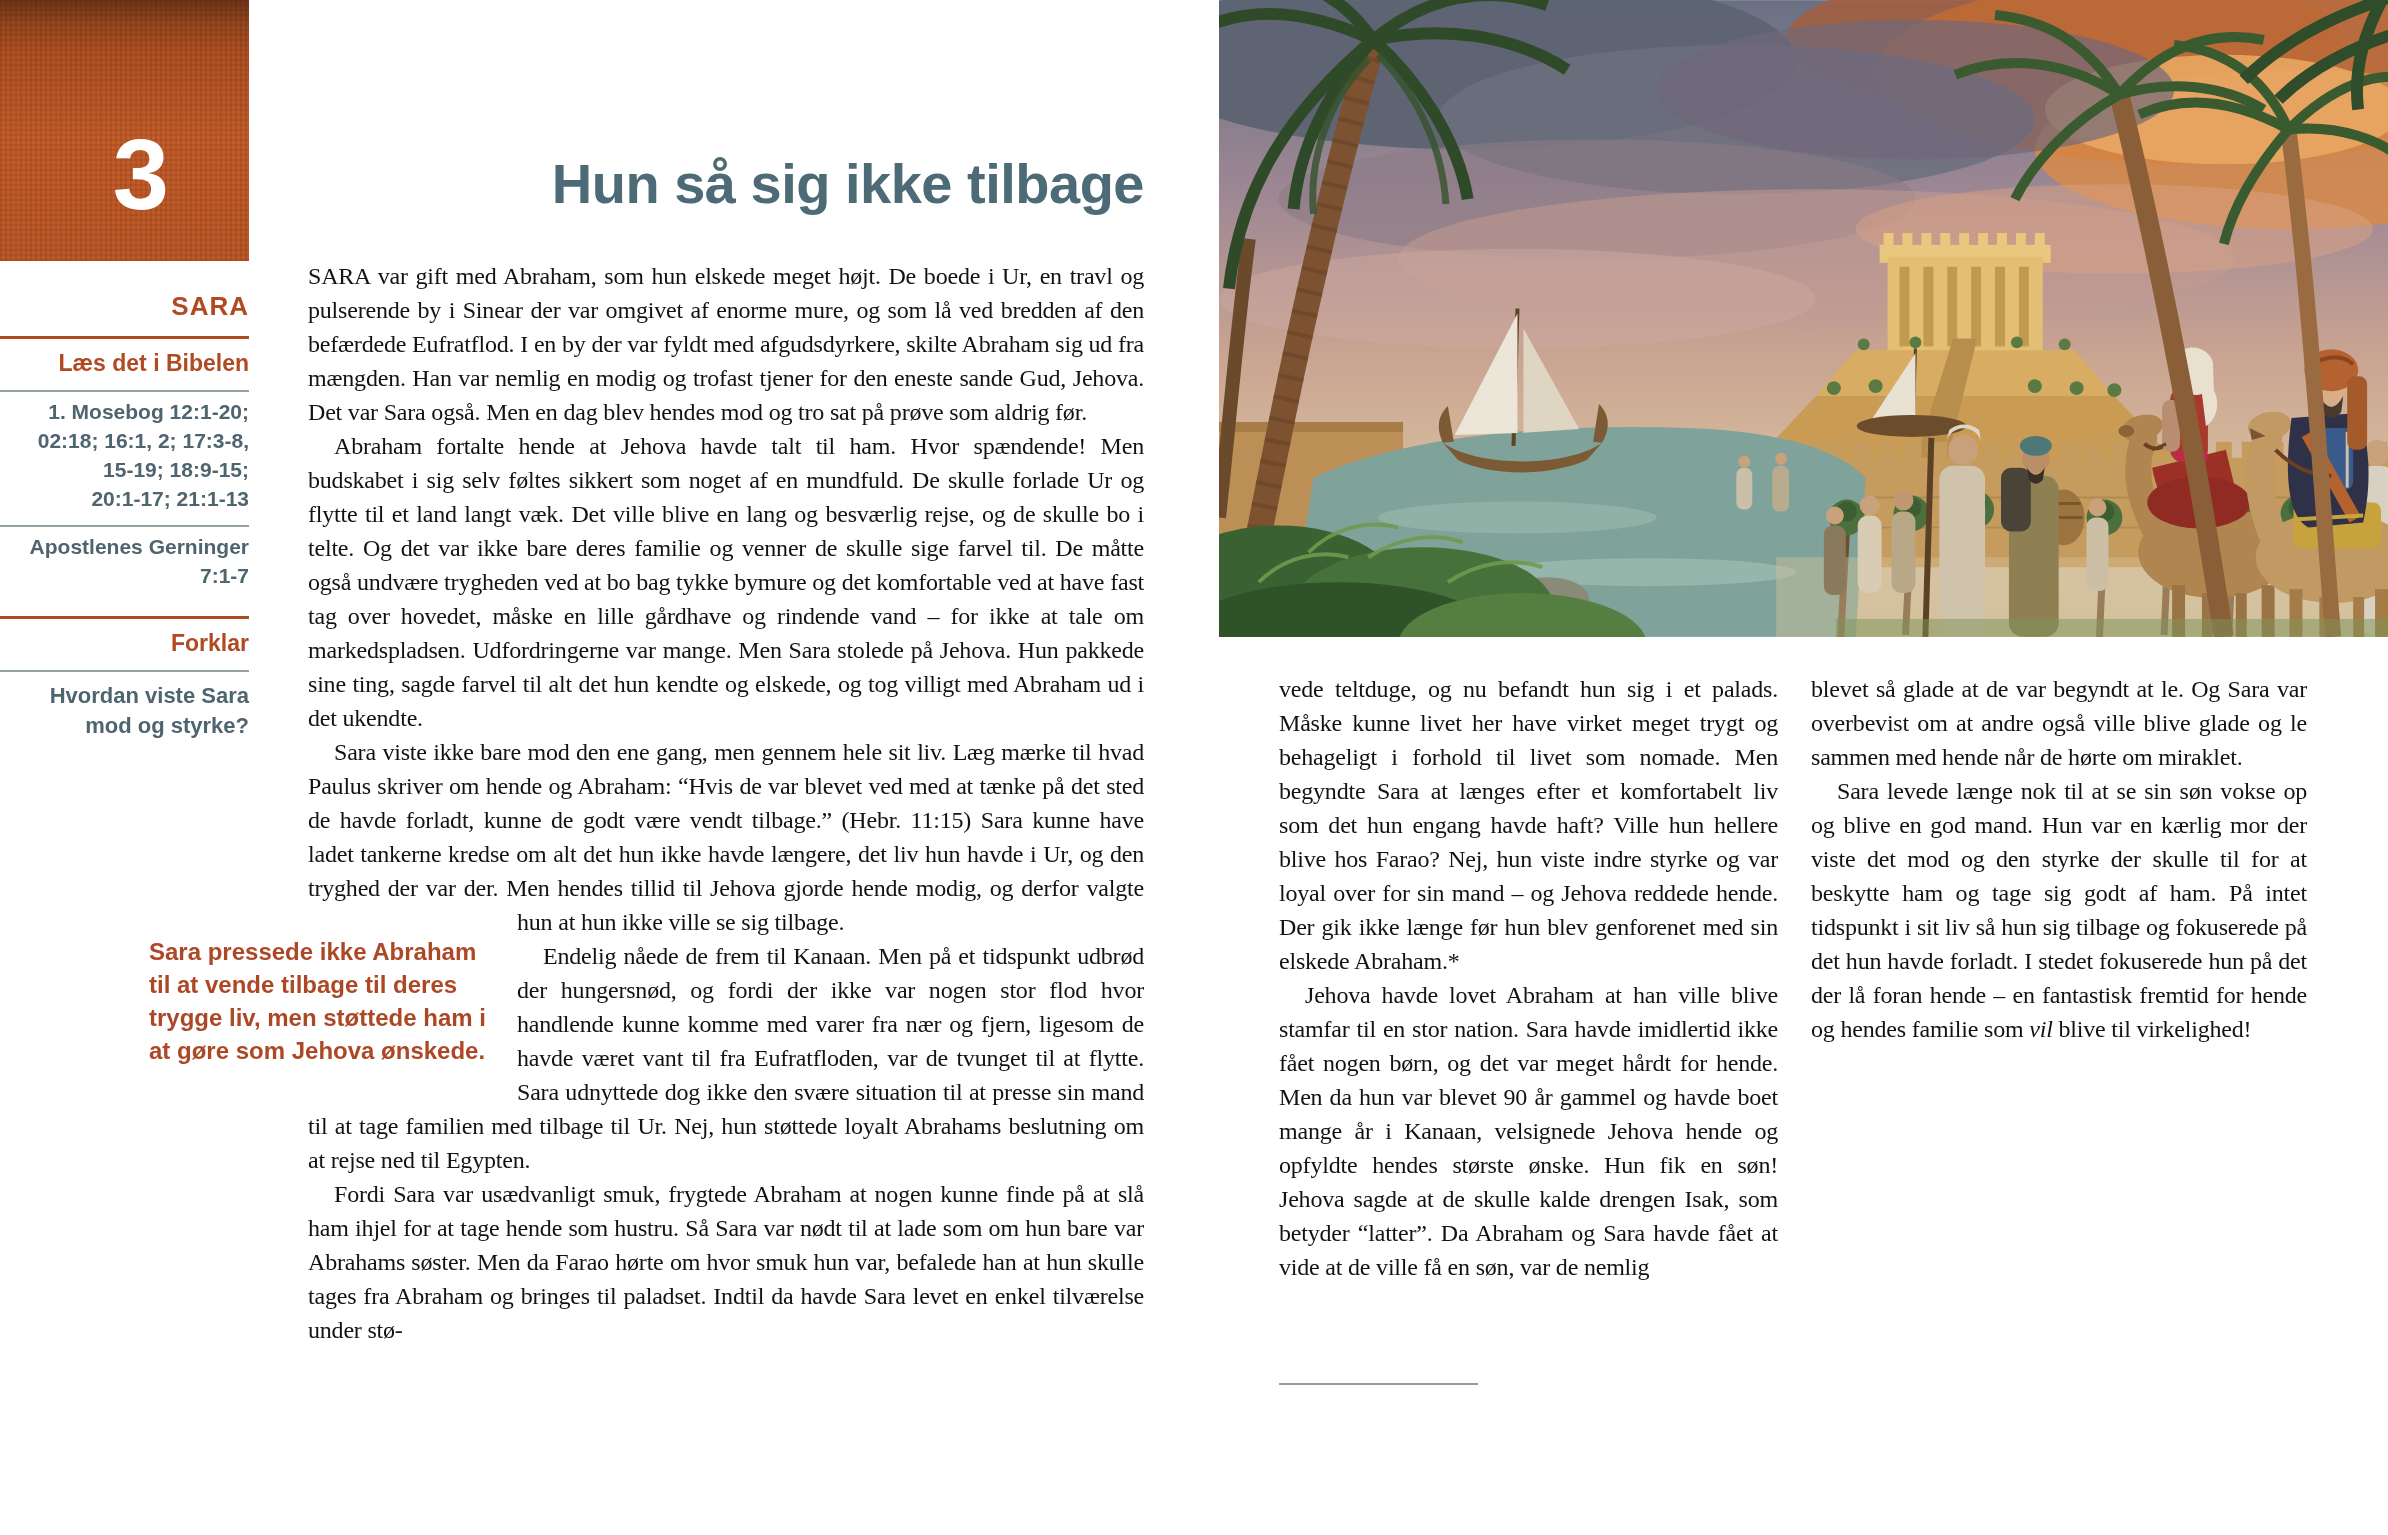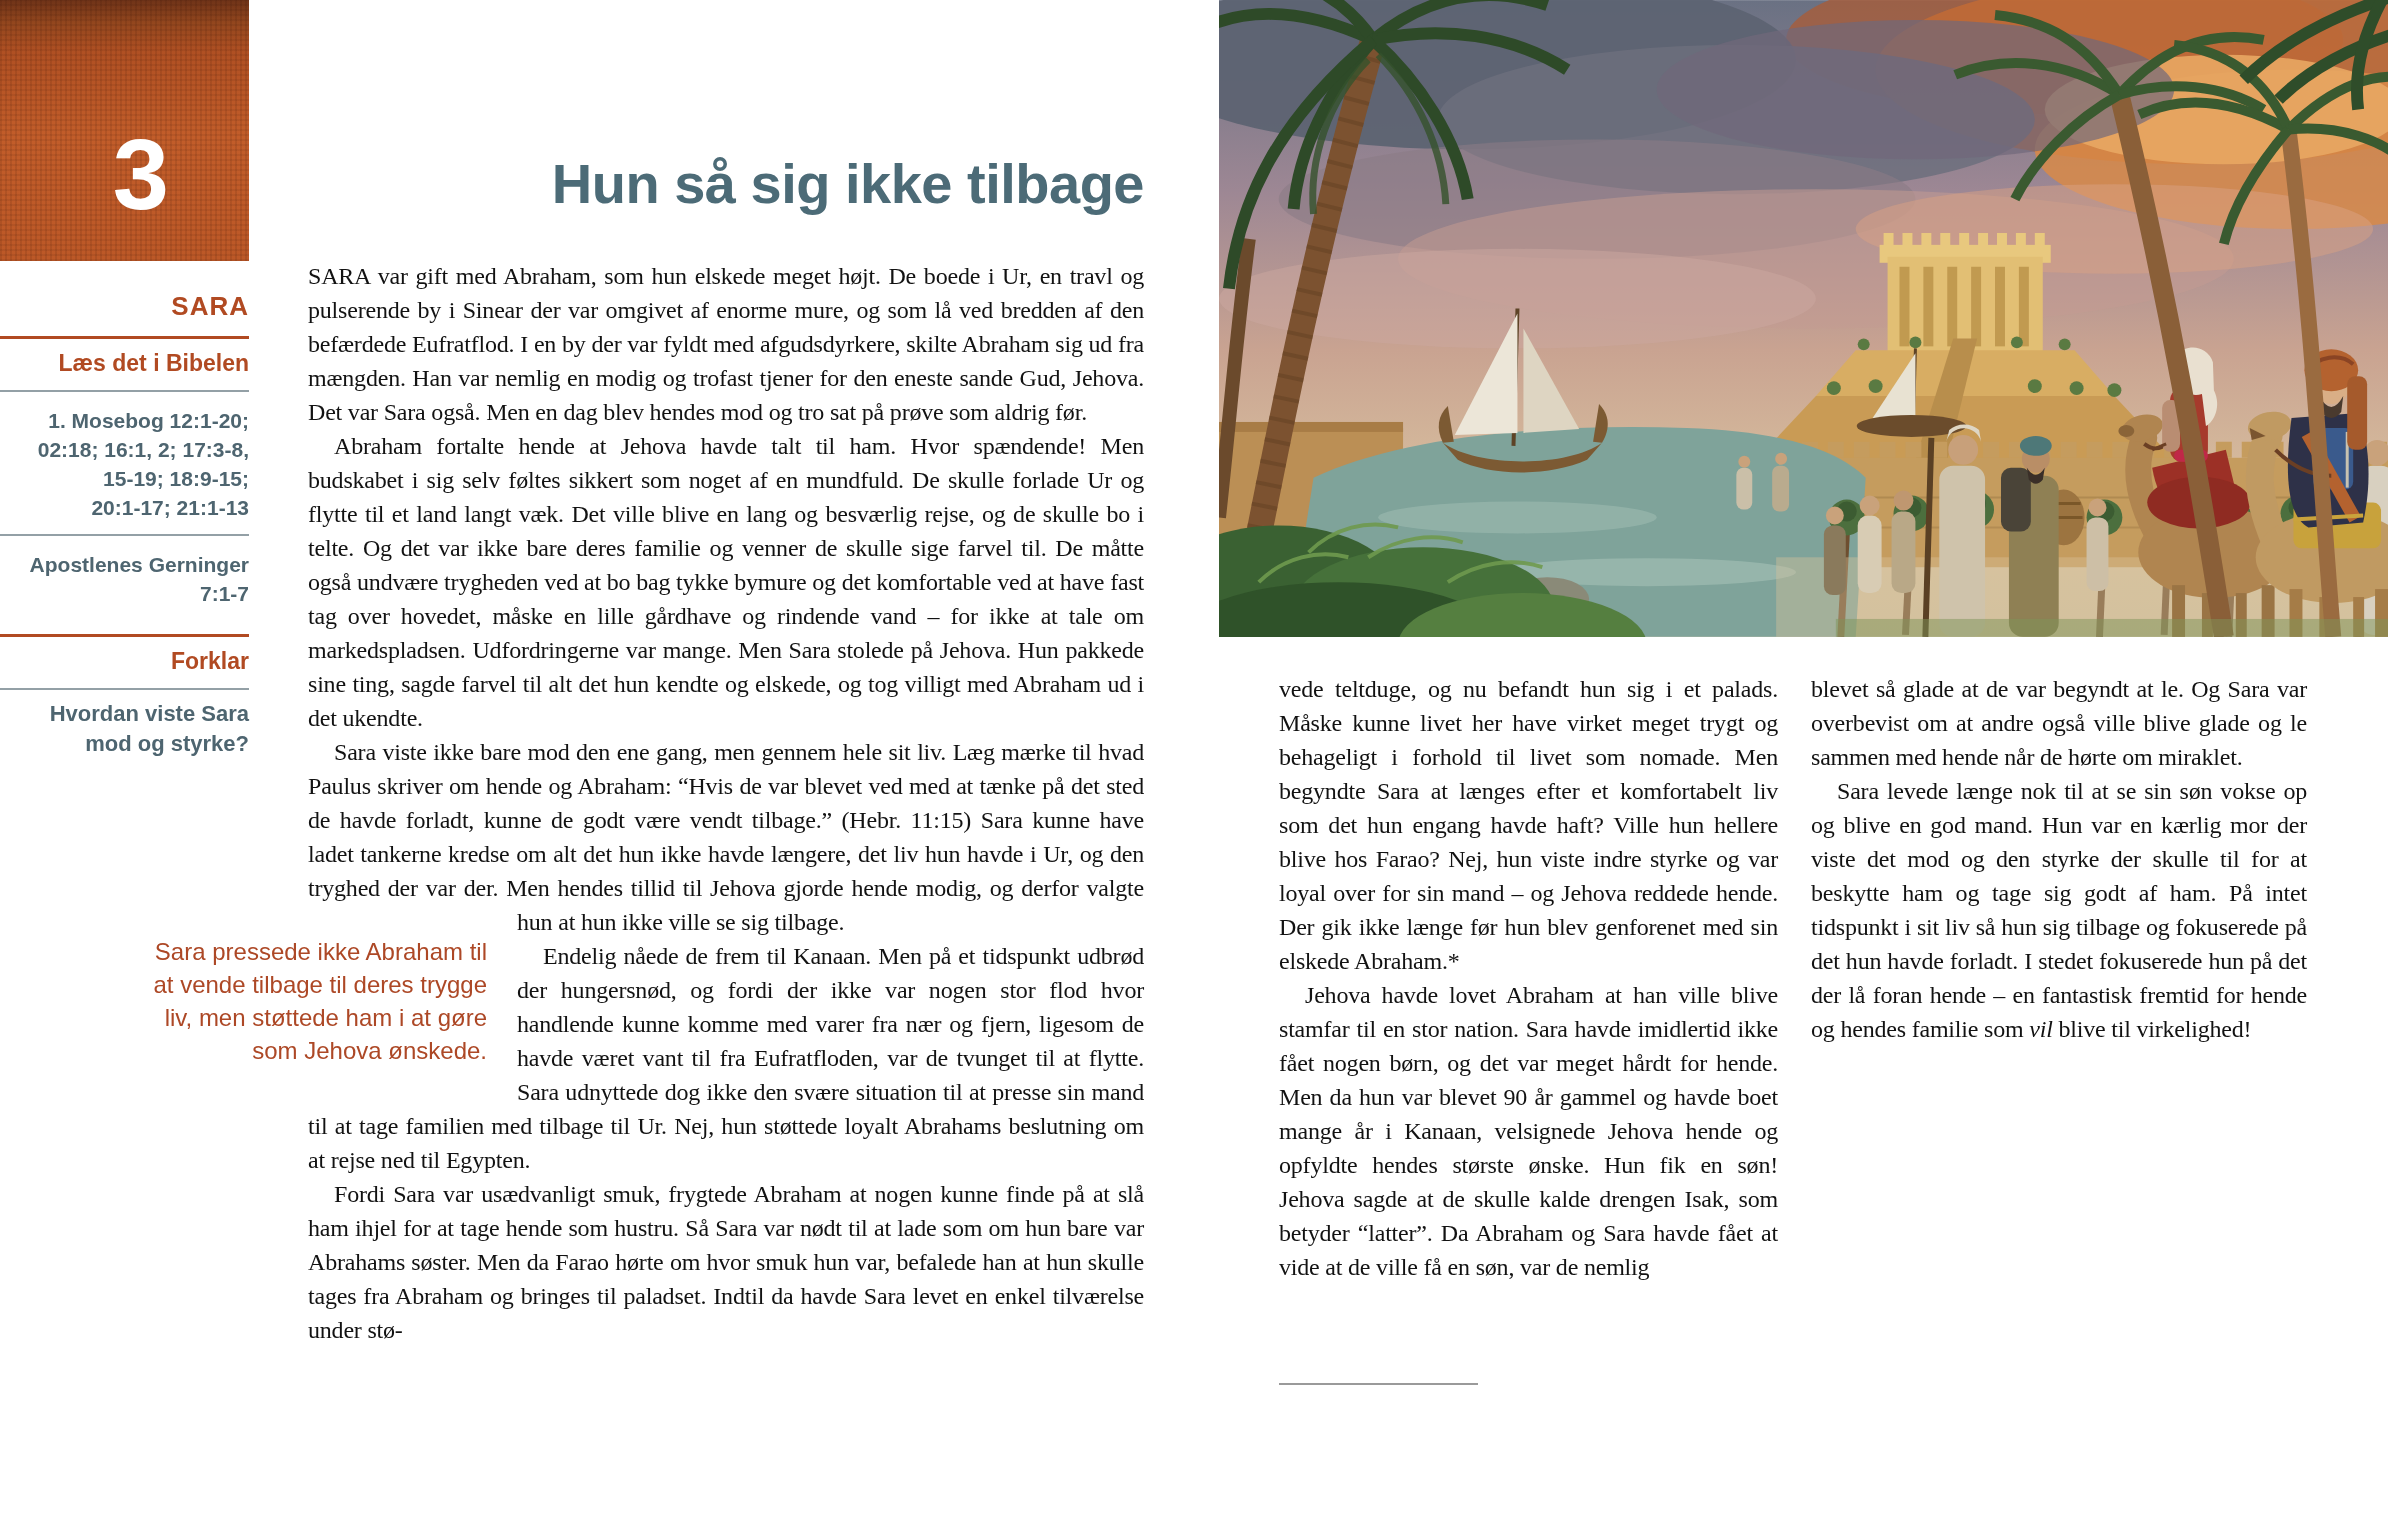--- a/index.html
+++ b/index.html
@@ -15,34 +15,34 @@
       repeating-linear-gradient(90deg,rgba(40,10,0,.10) 0 2px,rgba(255,255,255,0) 2px 5px),
       repeating-linear-gradient(0deg,rgba(40,10,0,.08) 0 2px,rgba(255,255,255,0) 2px 5px);}
   .chapter-number{position:absolute;right:80px;bottom:36px;z-index:2;color:#fff;
     font-size:101px;font-weight:bold;line-height:1;}
   .side-name{margin-top:30px;font-size:26px;font-weight:bold;letter-spacing:1px;color:#b14a22;}
   .rule{height:2px;background:#93a0a6;}
   .rule.orange{height:3px;background:#b14a22;}
   .r1{margin-top:14px;} .r2{margin-top:13px;} .r3{margin-top:12px;}
   .r4{margin-top:26px;} .r5{margin-top:13px;}
   .side-label{margin-top:11px;font-size:23px;font-weight:bold;color:#b14a22;}
-  .side-refs{margin-top:14px;font-size:21px;font-weight:bold;color:#4e6570;line-height:29px;white-space:nowrap;}
+  .side-refs{margin-top:5px;font-size:21px;font-weight:bold;color:#4e6570;line-height:29px;white-space:nowrap;}
   .side-question{margin-top:9px;font-size:22px;font-weight:bold;color:#4e6570;line-height:30px;}
 
   
   .article{position:absolute;left:308px;top:149px;width:836px;}
   .article h1{margin:4px 0 44px 0;font-size:56px;font-weight:bold;letter-spacing:-0.5px;
     color:#4c6b77;line-height:1.1;text-align:right;}
   .bp{margin:0;font-family:"Liberation Serif","DejaVu Serif",serif;font-size:24px;line-height:34px;
     color:#121212;text-align:justify;letter-spacing:-0.2px;}
   .indent{text-indent:26px;}
   .pullquote{float:left;width:338px;margin-left:-159px;margin-right:30px;
-    padding:30px 0 18px 0;text-align:right;text-indent:0;
+    padding:30px 0 18px 0;text-align:left;text-indent:0;
     font-family:"Liberation Sans","DejaVu Sans",sans-serif;
-    font-size:24px;line-height:33px;font-weight:normal;color:#ad4826;letter-spacing:0;}
+    font-size:24px;line-height:33px;font-weight:bold;color:#ad4826;letter-spacing:0;}
 
   
   .col{position:absolute;top:672px;}
   .col-mid{left:1279px;width:499px;}
   .col-right{left:1811px;width:496px;}
   .col .bp em{}
 
   
   .footnote{position:absolute;left:1279px;top:1383px;width:502px;}
   .fn-rule{width:199px;height:2px;background:#9a9a9a;margin-bottom:14px;}

